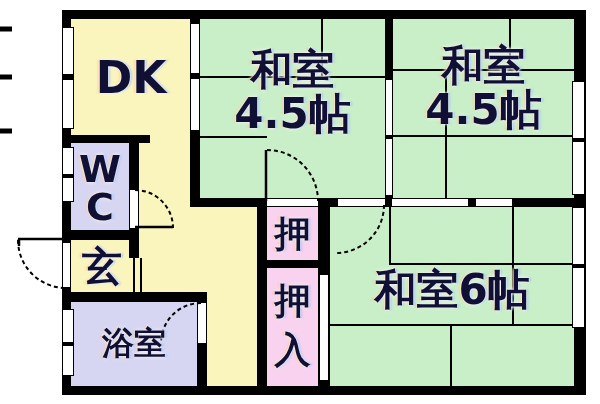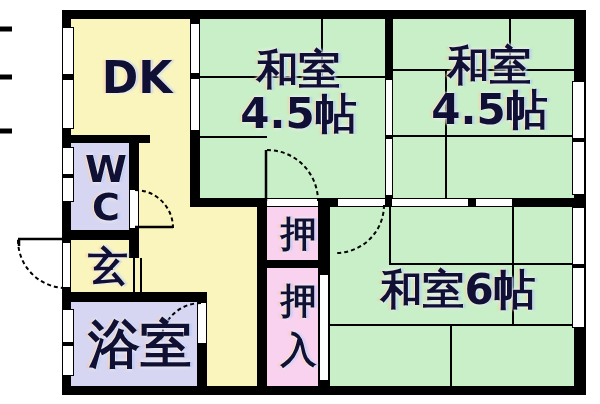--- a/index.html
+++ b/index.html
@@ -10,21 +10,21 @@
   .floor{position:absolute;}
   .wall{position:absolute;background:var(--wall,#000);}
   .tatami{position:absolute;background:var(--wall,#000);}
   .opening{position:absolute;background:#ffffff;}
   .window{position:absolute;background:#ffffff;border:1.5px solid var(--wall,#000);box-sizing:border-box;}
   .window .tick{position:absolute;left:0;right:0;background:var(--wall,#000);}
   .label{
     position:absolute;display:flex;flex-direction:column;align-items:center;justify-content:center;
     color:var(--label,#101035);font-weight:bold;text-align:center;line-height:1.05;
     text-shadow:0 0 2px #ffffff,0 0 4px #ffffff,2px 0 2px rgba(100,150,255,.55),-2px 0 2px rgba(255,150,60,.45);
-    pointer-events:none;white-space:nowrap;margin-left:6px;
+    pointer-events:none;white-space:nowrap;
   }
   svg.overlay{position:absolute;left:0;top:0;}
   .arc{fill:none;stroke:var(--wall,#000);stroke-width:2;stroke-dasharray:4 3;}
   .leaf{fill:none;stroke:var(--wall,#000);stroke-width:2.5;}
   .eave{fill:none;stroke:var(--wall,#000);stroke-width:5;}
 </style>
 </head>
 <body style="background-color: rgb(255, 255, 255);">
 
 <div class="plan">
@@ -130,21 +130,21 @@
   <div class="label" style="left:330px;top:240px;width:244px;height:100px;font-size:42px;">
     <span>和室6帖</span>
   </div>
   <div class="label" style="left:71px;top:145px;width:58px;height:85px;font-size:38px;line-height:1.0;">
     <span>W</span>
     <span>C</span>
   </div>
   <div class="label" style="left:71px;top:240px;width:62px;height:52px;font-size:40px;">
     <span>玄</span>
   </div>
-  <div class="label" style="left:71px;top:304px;width:126px;height:80px;font-size:52px;">
+  <div class="label" style="left:71px;top:304px;width:126px;height:80px;font-size:32px;">
     <span>浴室</span>
   </div>
   <div class="label" style="left:267px;top:208px;width:51px;height:52px;font-size:36px;">
     <span>押</span>
   </div>
   <div class="label" style="left:267px;top:266px;width:51px;height:120px;font-size:36px;line-height:1.35;">
     <span>押</span>
     <span>入</span>
   </div>
 

